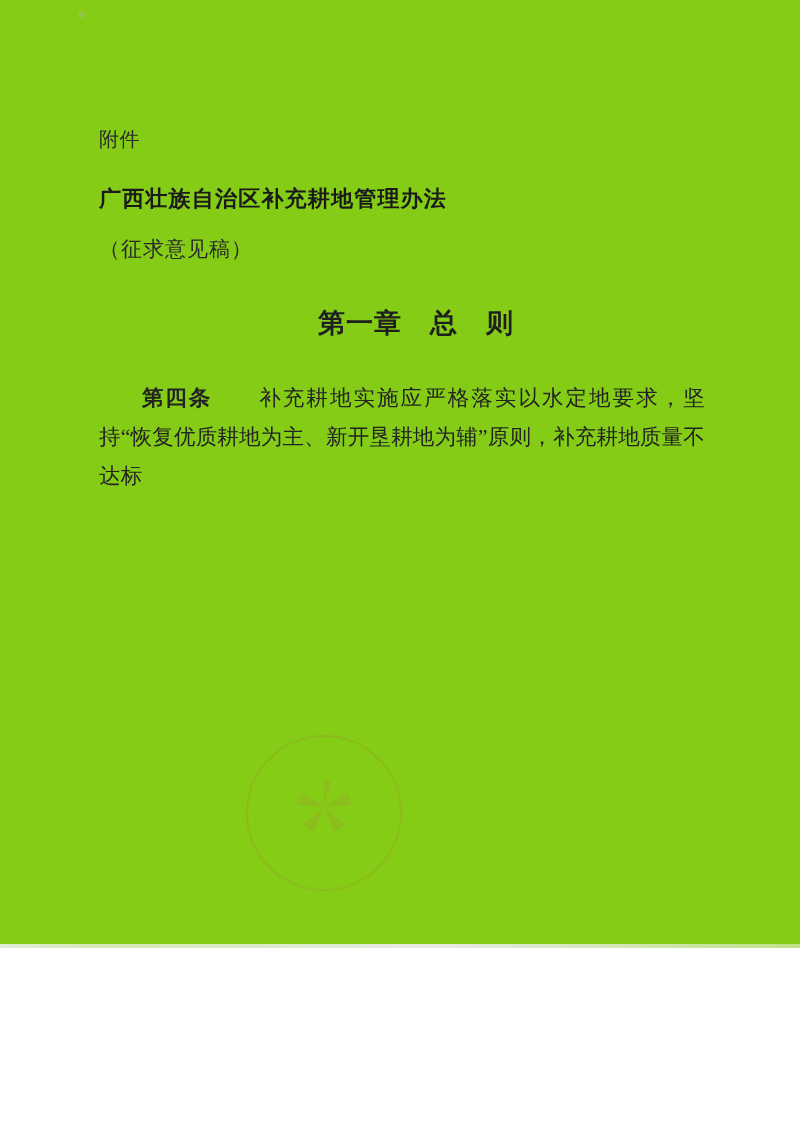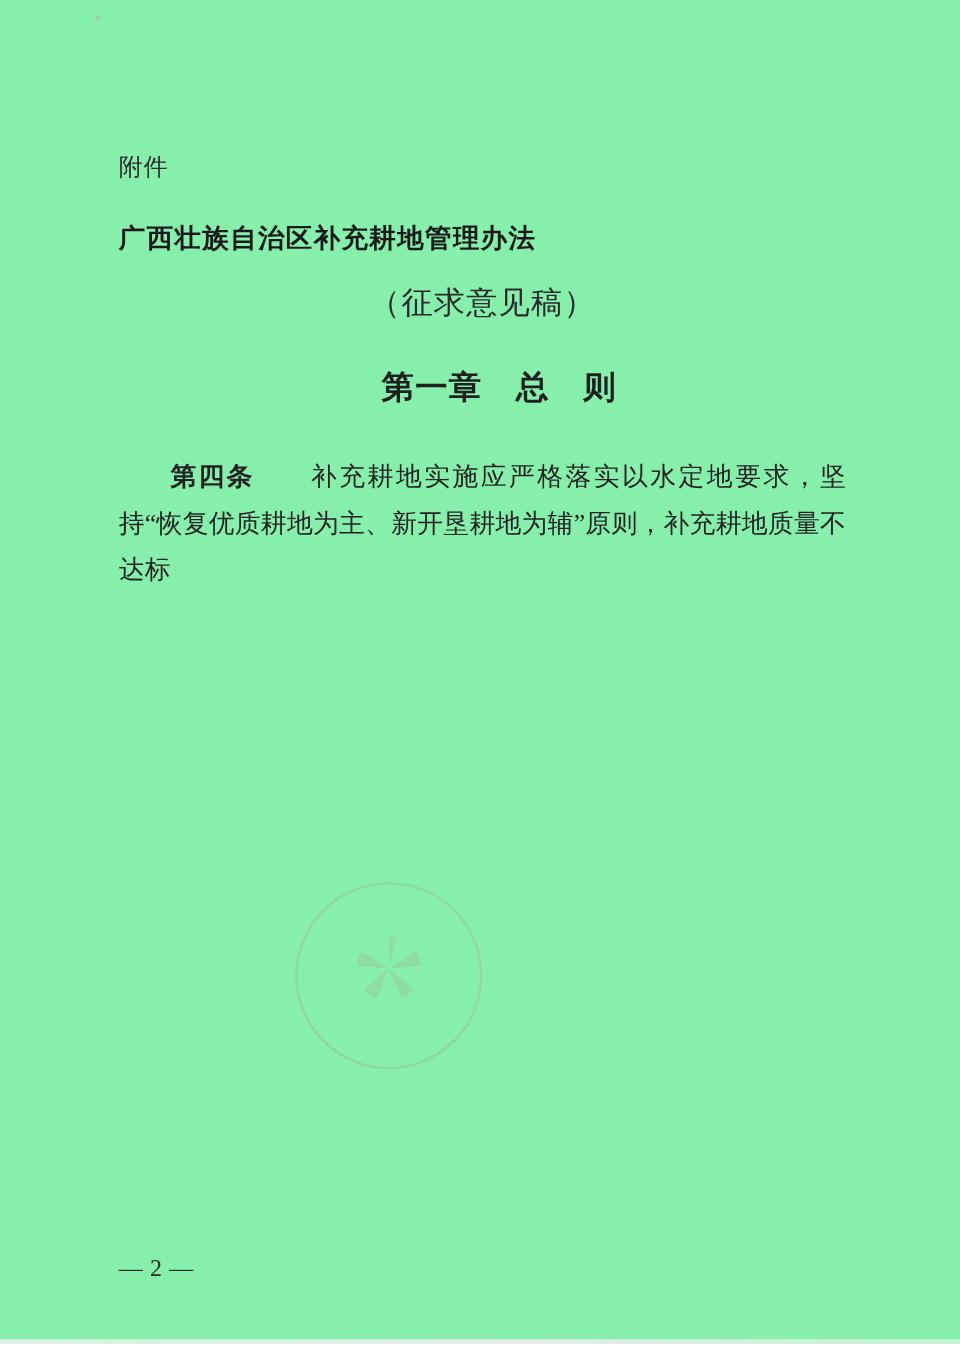--- a/index.html
+++ b/index.html
@@ -6,22 +6,22 @@
     margin: 0;
     padding: 0;
     background: #ffffff;
   }
   body {
     font-family: "Liberation Serif", "DejaVu Serif", serif;
   }
   #page {
     position: relative;
     width: 800px;
-    height: 1120px;
-    background: #86efac;
+    height: 948px;
+    background: #84cc16;
     overflow: hidden;
     box-sizing: border-box;
   }
   
   #speck {
     position: absolute;
     left: 78px;
     top: 11px;
     width: 7px;
     height: 7px;
@@ -104,23 +104,22 @@
     letter-spacing: 1.2px;
     color: #1a1a1a;
     white-space: nowrap;
   }
 
   .doc-subtitle {
     position: absolute;
     left: 0;
     top: 235px;
     width: 606px;
-    text-align: center;
-    font-family: "Liberation Serif", "DejaVu Serif", serif;
-    font-size: 26px;
+    font-family: "Liberation Serif", "DejaVu Serif", serif;
+    font-size: 21px;
     color: #2a2a2a;
     letter-spacing: 1px;
   }
 
   .chapter-heading {
     position: absolute;
     left: 14px;
     top: 305px;
     width: 606px;
     text-align: center;

